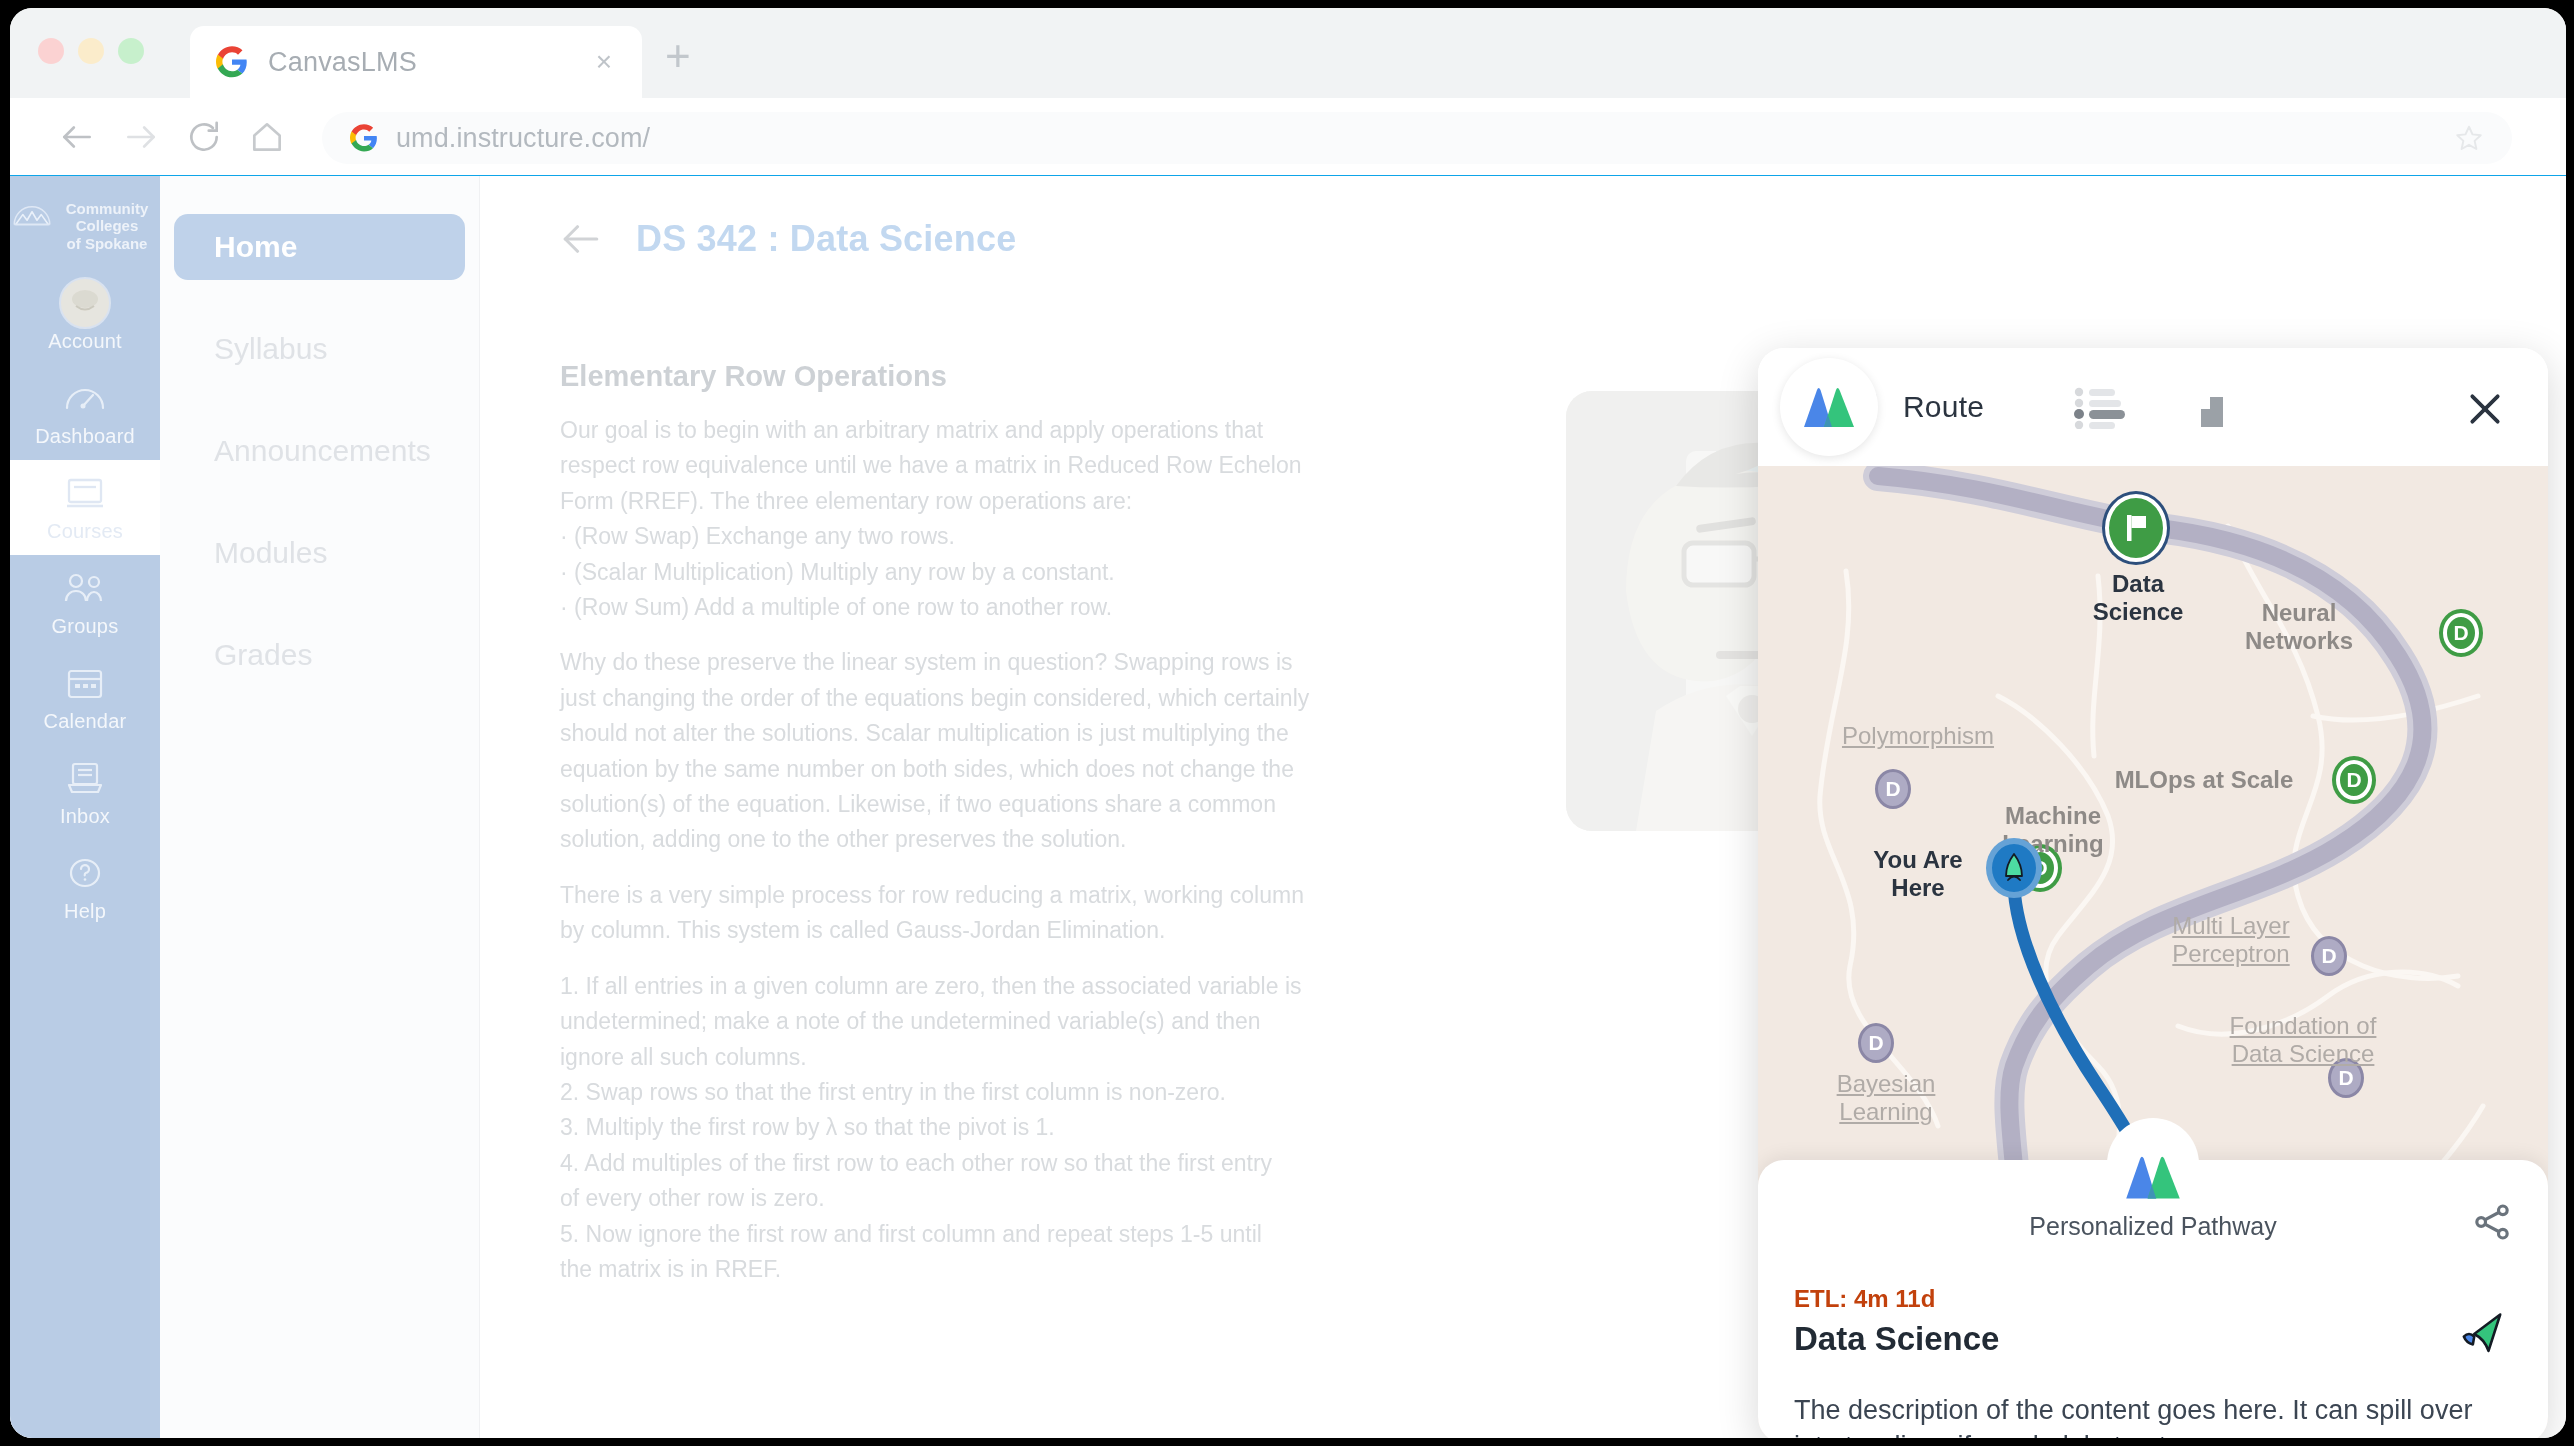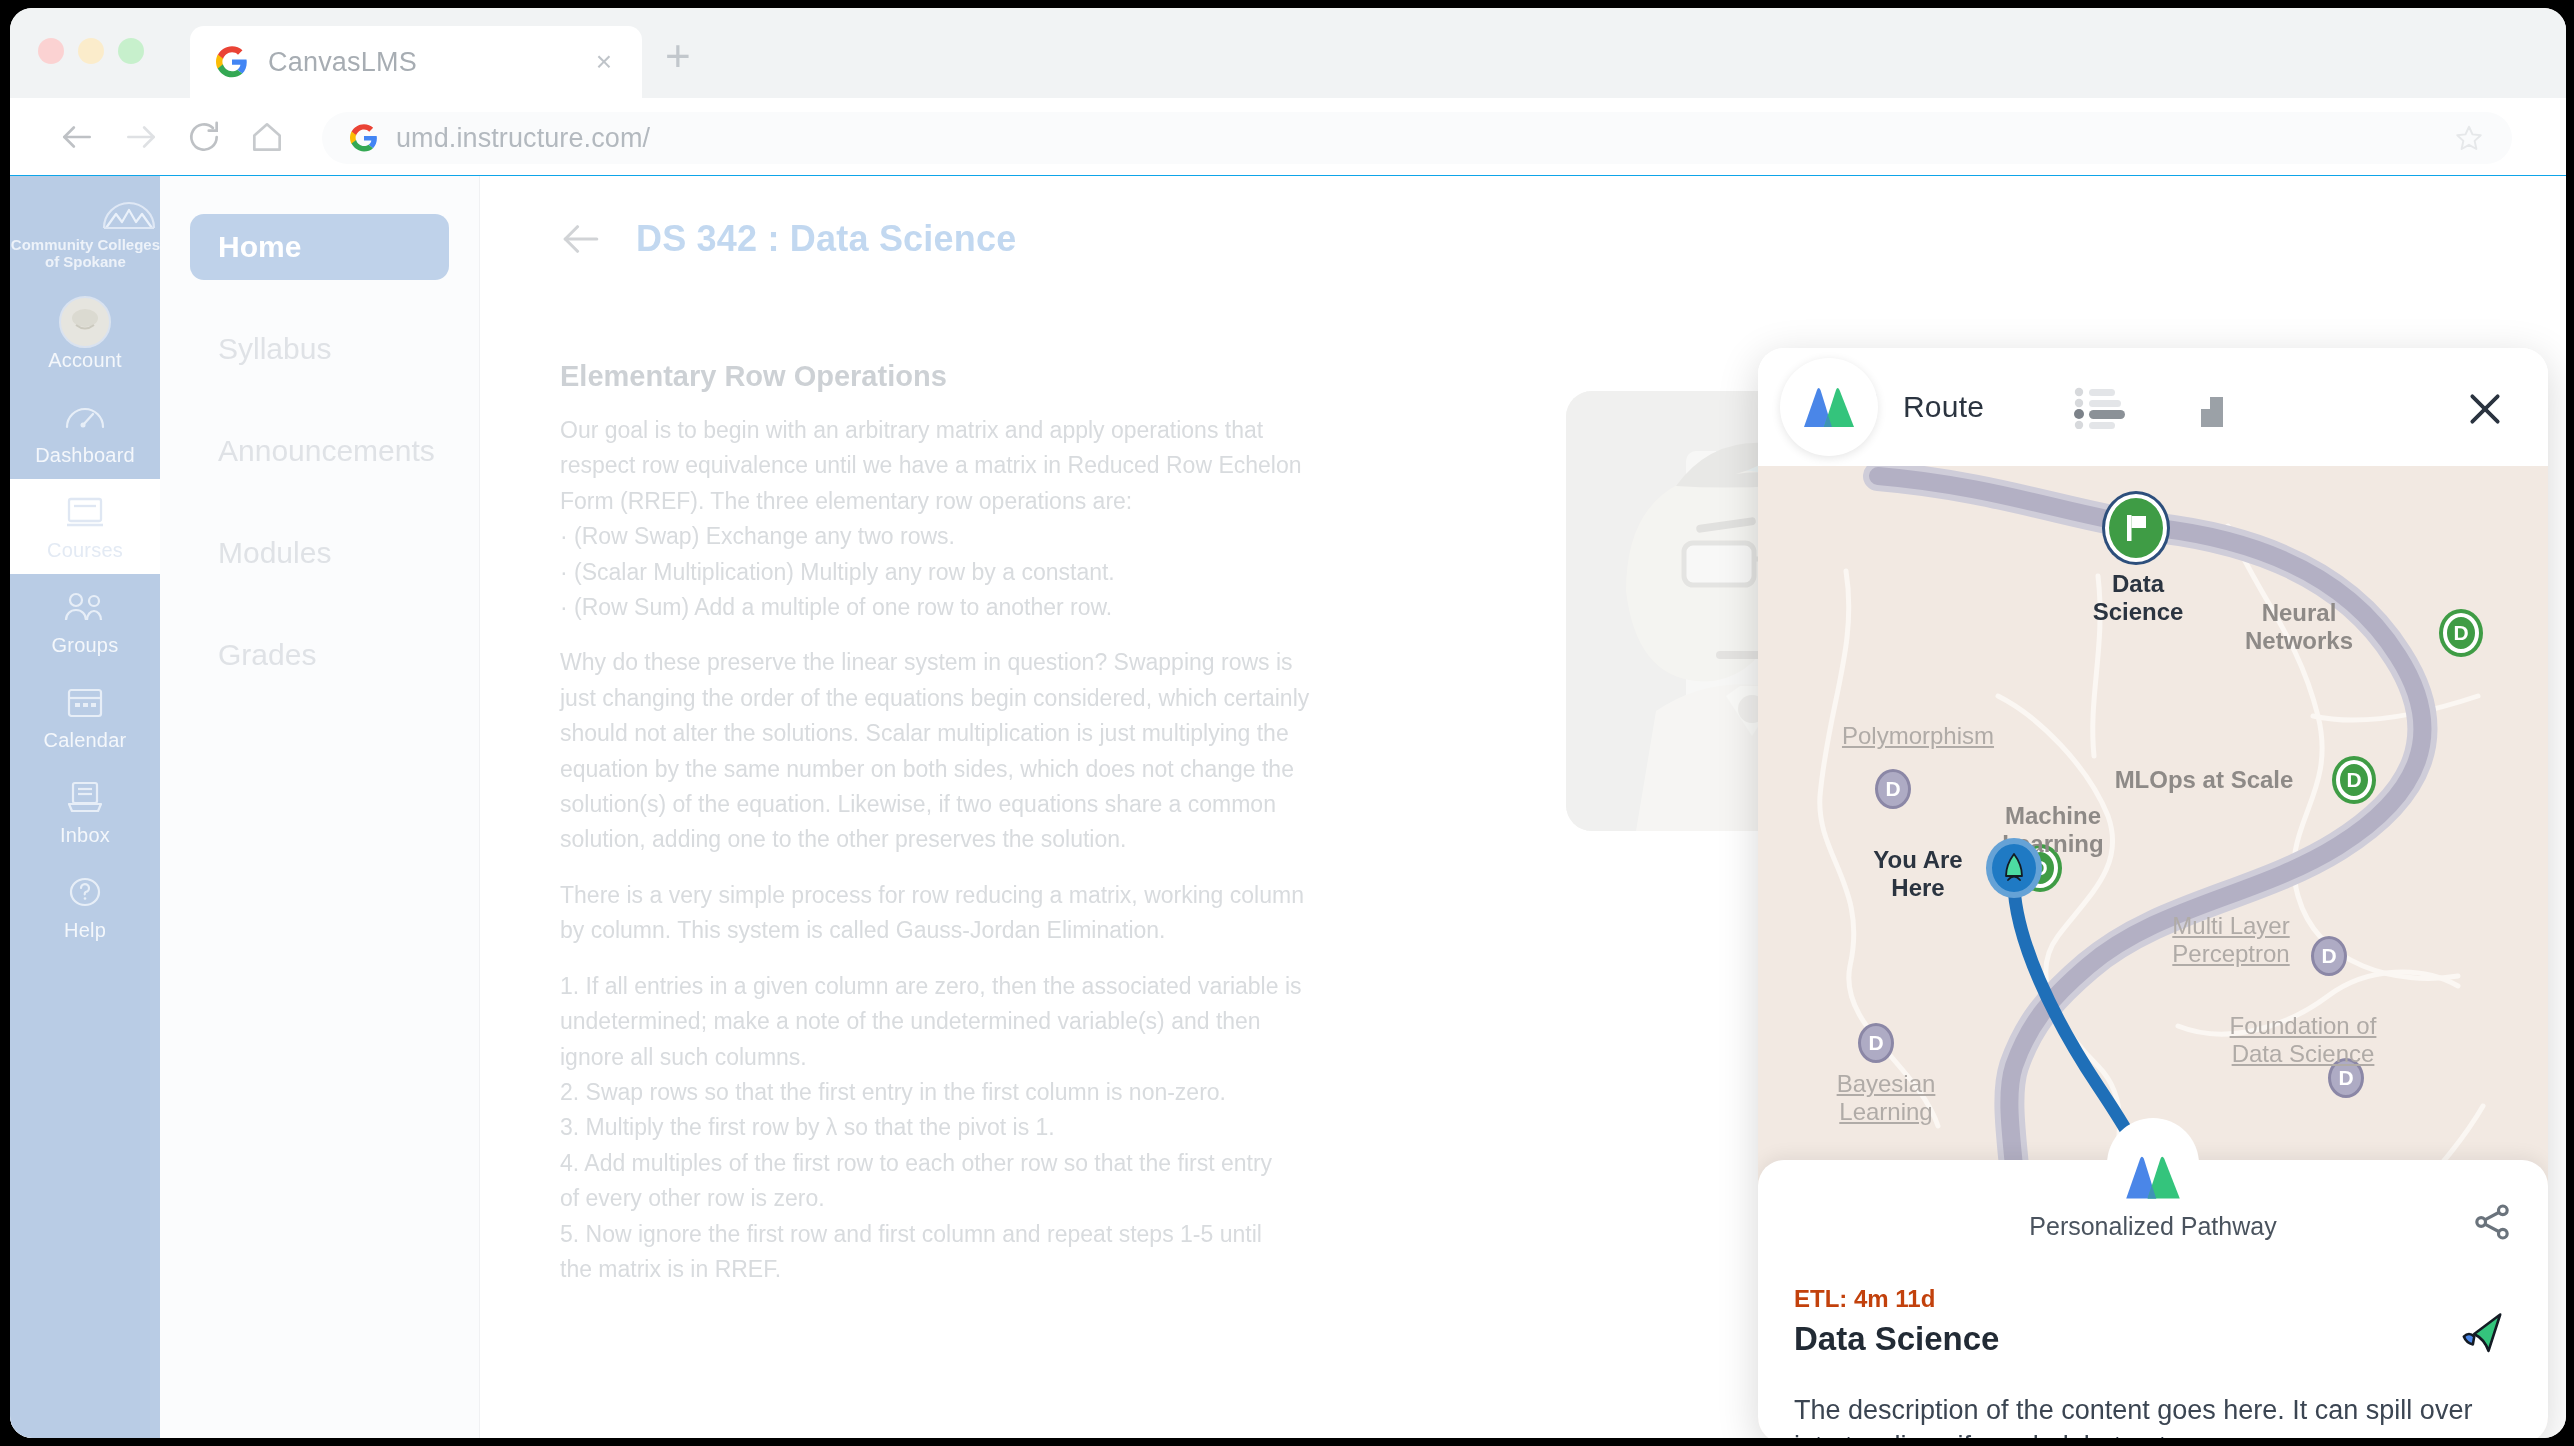--- a/index.html
+++ b/index.html
@@ -116,42 +116,42 @@
   .gnav-item .glabel {
     margin-top: 5px; font-size: 20px; letter-spacing: .2px;
     color: #f4f7fb;
   }
   .gnav-item.active { background: #ffffff; }
   .gnav-item.active .glabel { color: #e3eaf4; }
   .gnav-item.active .gico { opacity: .45; }
 
   #gnav-logo {
     width: 150px; padding: 22px 0 18px 0;
-    display: flex; flex-direction: column; align-items: flex-end;
+    display: flex; flex-direction: row; align-items: flex-start;
   }
   #gnav-logo .logo-text {
     margin-top: 2px; font-size: 15px; font-weight: bold;
     color: #edf2f9; text-align: center; line-height: 1.15;
   }
   #avatar {
     width: 52px; height: 52px; border-radius: 50%;
     background: #efeade; border: 2px solid #dfe7f2;
     display: flex; align-items: center; justify-content: center;
   }
 
   
   #coursenav {
     position: absolute; left: 150px; top: 0;
     width: 320px; height: 100%;
     background: #fbfcfd;
     border-right: 1px solid #f0f1f3;
     padding-top: 38px;
   }
   #coursenav .cn-item {
-    margin: 0 30px; padding: 16px 28px;
+    margin: 0 14px; padding: 16px 40px;
     font-size: 30px; color: #dfe2e6;
     border-radius: 14px; cursor: pointer;
     margin-bottom: 36px;
   }
   #coursenav .cn-item.active {
     background: #bfd2ea; color: #ffffff; font-weight: bold;
   }
 
   
   #content {

